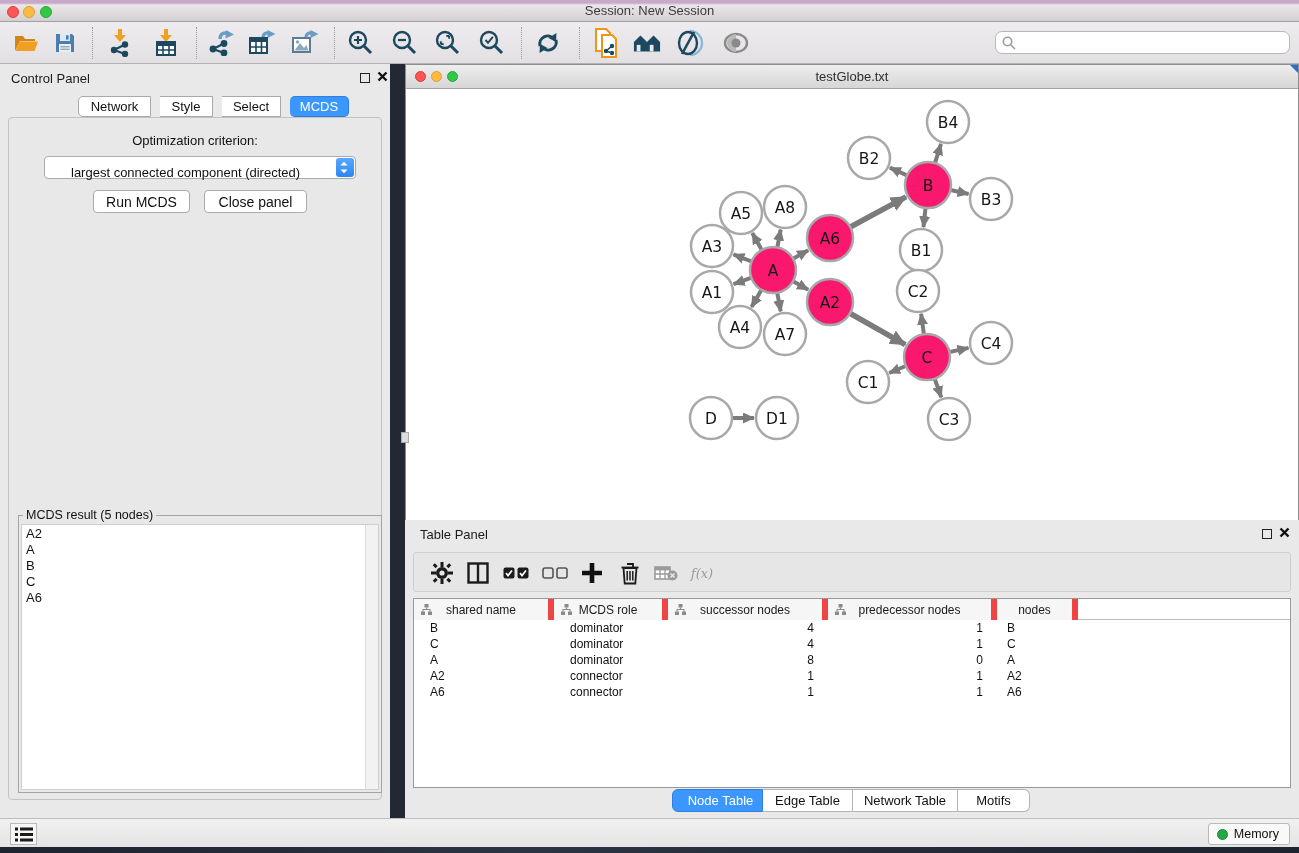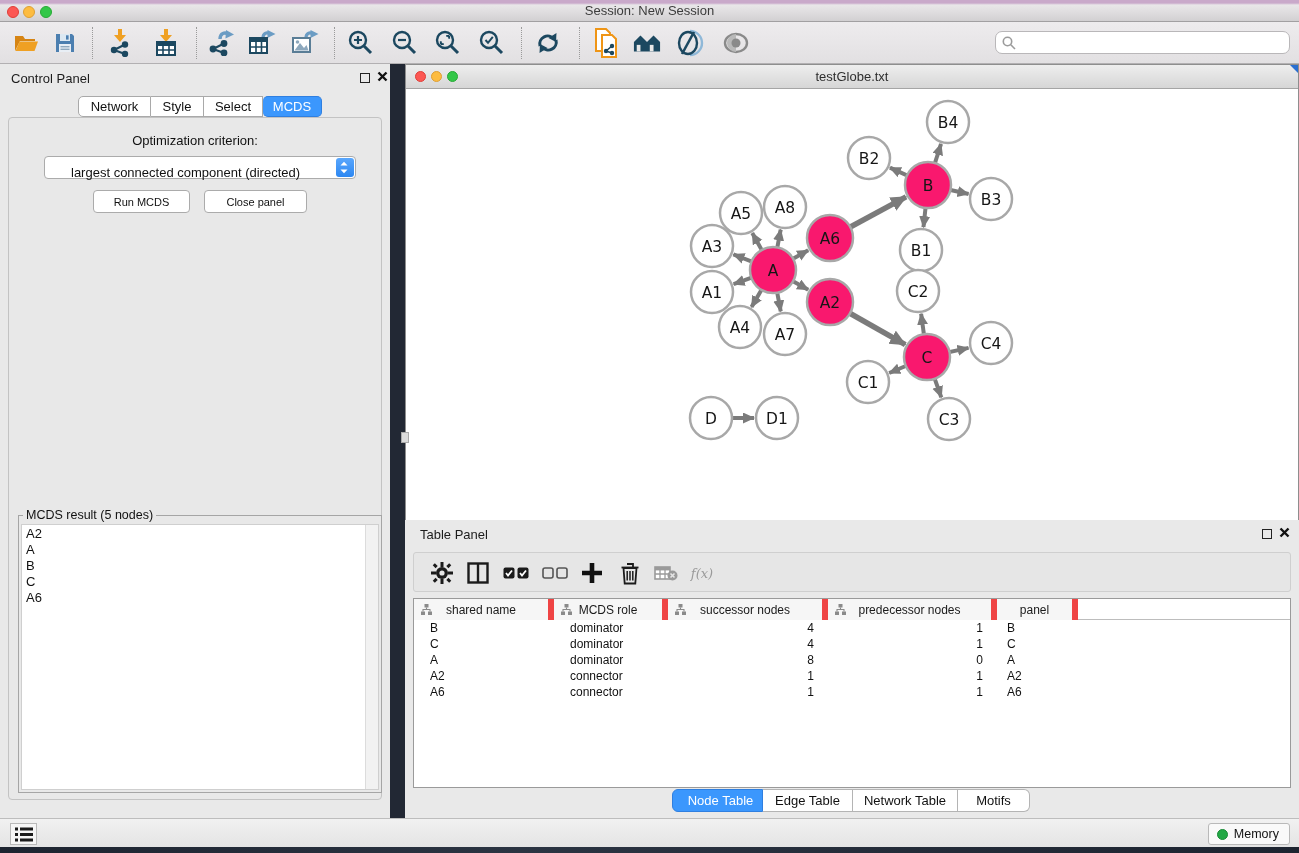--- a/index.html
+++ b/index.html
@@ -44,21 +44,21 @@
   }
   #search-box svg { position:absolute; left:6px; top:4px; }
 
   
   #control-panel { left:0; top:64px; width:390px; height:754px; background:#e9e9e9; }
   #cp-header { position:absolute; left:0; top:0; width:100%; height:26px; }
   #cp-title { position:absolute; left:11px; top:7px; font-size:13px; color:#1c1c1c; }
   .float-ico { width:10px; height:10px; border:1.5px solid #222; display:inline-block; }
   #cp-float { position:absolute; left:360px; top:9px; }
   #cp-close { position:absolute; left:377px; top:7px; }
-  #cp-tabs { position:absolute; left:78px; top:32px; height:21px; display:flex; }
+  #cp-tabs { position:absolute; left:78px; top:32px; height:21px; display:flex;gap:9px; }
   .cp-tab {
     height:21px; font-size:13px; color:#111; background:#fff;
     border:1px solid #a9a9a9; border-left:none; display:flex; align-items:center; justify-content:center;
   }
   .cp-tab:first-child { border-left:1px solid #a9a9a9; border-radius:5px 0 0 5px; }
   .cp-tab:last-child { border-radius:0 5px 5px 0; }
   .cp-tab.sel { background:#3b97fd; border-color:#2f7fe0; color:#fff; border-radius:5px; }
   #cp-body {
     position:absolute; left:8px; top:53px; width:374px; height:683px;
     background:#e8e8e8; border:1px solid #c3c3c3; border-radius:4px;
@@ -68,21 +68,21 @@
     position:absolute; left:35px; top:38px; width:312px; height:23px;
     background:#fff; border:1px solid #ababab; border-radius:4px;
   }
   #criterion-select .val { position:absolute; left:9px; top:8px; font-size:13px; color:#111; white-space:nowrap;padding-left:17px; }
   #criterion-select .step {
     position:absolute; right:1px; top:1px; width:18px; height:19px; border-radius:3px;
     background:linear-gradient(to bottom,#5aa7fd,#2c87f2);
   }
   .cp-btn {
     position:absolute; top:72px; height:23px; background:#fff; border:1px solid #ababab;
-    border-radius:4px; font-size:11px; color:#111; display:flex; align-items:center; justify-content:center;text-align:center;
+    border-radius:4px; font-size:14px; color:#111; display:flex; align-items:center; justify-content:center;text-align:center;
   }
   #run-btn { left:84px; width:97px; }
   #closepanel-btn { left:195px; width:103px; }
   #mcds-fieldset {
     position:absolute; left:9px; top:390px; width:364px; height:285px;
     border:1px solid #a5a5a5; margin:0; padding:0; background:transparent;
   }
   #mcds-fieldset legend { font-size:12.5px; color:#111; margin-left:4px; padding:0 3px; }
   #mcds-list {
     position:absolute; left:2px; right:2px; top:2px; bottom:2px; background:#fff;
@@ -575,21 +575,21 @@
             <g fill="#8a8a8a">
               <rect x="3.5" y="0" width="4" height="3.5"></rect>
               <rect x="0" y="7.5" width="4" height="3.5"></rect>
               <rect x="7" y="7.5" width="4" height="3.5"></rect>
               <path d="M5.5 3.5 V5.5 M2 7.5 V5.5 H9 V7.5" stroke="#8a8a8a" fill="none" stroke-width="1.1"></path>
             </g>
           </svg>
           <span>predecessor nodes</span>
         </div>
         <div class="th" style="width: 81px;">
-          <span>panel</span>
+          <span>nodes</span>
         </div>
         <div style="flex: 1 1 0%; background: rgb(255, 255, 255);"></div>
       </div>
     <div id="table-rows">
         <div class="trow">
           <div class="td" style="width: 140px; text-align: left; padding-left: 16px;">B</div>
           <div class="td" style="width: 114px; text-align: left; padding-left: 16px;">dominator</div>
           <div class="td" style="width: 160px; text-align: right; padding-right: 14px;">4</div>
           <div class="td" style="width: 169px; text-align: right; padding-right: 14px;">1</div>
           <div class="td" style="width: 81px; text-align: left; padding-left: 10px;">B</div>

